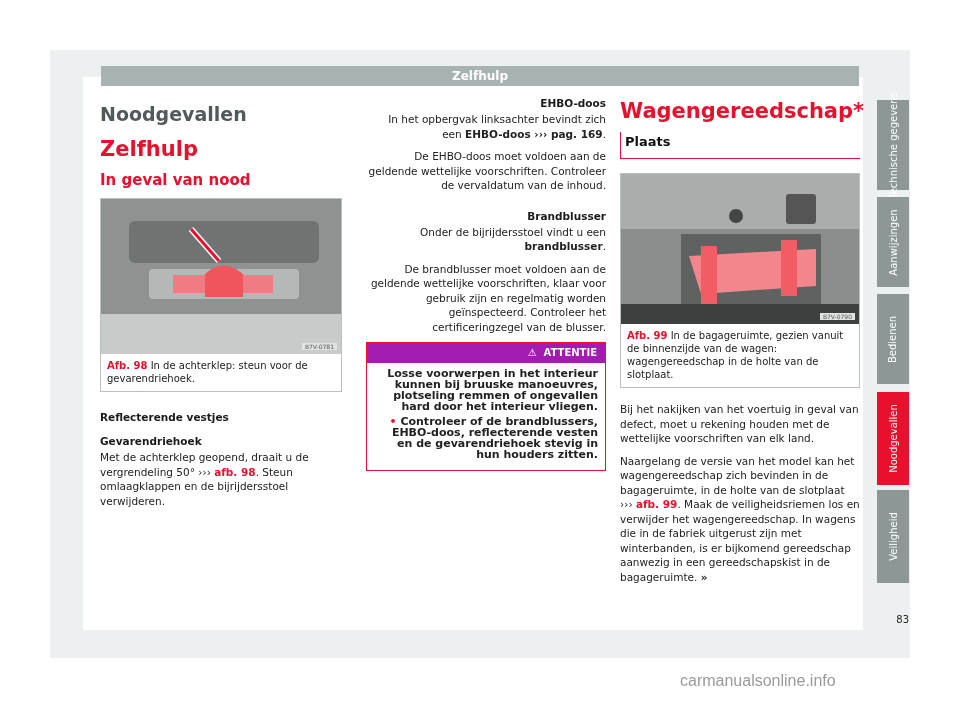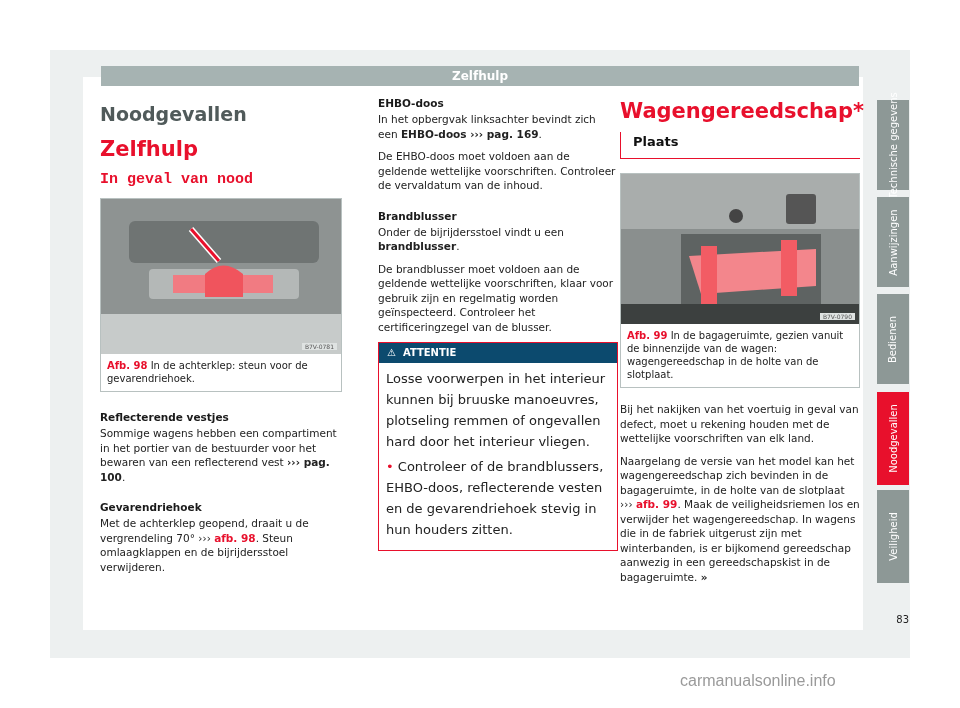--- a/index.html
+++ b/index.html
@@ -4,39 +4,39 @@
 <style>
   html, body { margin:0; padding:0; }
   body { width:960px; height:708px; background:#ffffff; position:relative; overflow:hidden;
          font-family:"DejaVu Sans", sans-serif; color:#1a1a1a; }
   .page-frame { position:absolute; left:50px; top:50px; width:860px; height:608px; background:#edf0f0; }
   .page-inner { position:absolute; left:83px; top:77px; width:780px; height:553px; background:#ffffff; }
   .header-bar { position:absolute; left:101px; top:66px; width:758px; height:20px; background:#a6b3b2;
                 color:#fff; font-weight:bold; font-size:12px; text-align:center; line-height:20px; }
   .col { position:absolute; top:96px; }
   .col1 { left:100px; width:242px; }
-  .col2 { left:378px; width:240px; }
+  .col2 { left:366px; width:240px;text-align:right; }
   .col3 { left:620px; width:240px; }
   .h-chapter { font-size:19px; font-weight:bold; color:#505a5a; margin:6px 0 12px 0; line-height:24px; }
   .h-section { font-size:21px; font-weight:bold; color:#e8102c; margin:0 0 10px 0; line-height:22px; }
-  .h-sub { font-size:15px; font-weight:bold; color:#e8102c; margin:0 0 8px 0; line-height:20px;font-family:Liberation Mono, monospace; }
-  .h-topic { border-left:1px solid #e8102c; border-bottom:1px solid #e8102c; padding:2px 6px 8px 12px;
+  .h-sub { font-size:15px; font-weight:bold; color:#e8102c; margin:0 0 8px 0; line-height:20px; }
+  .h-topic { border-left:1px solid #e8102c; border-bottom:1px solid #e8102c; padding:2px 6px 8px 4px;
              font-size:12px; font-weight:bold; line-height:16px; color:#111; margin-bottom:14px; }
   .figure { border:1px solid #b8c1c0; background:#fff; }
   .fig-img { position:relative; height:155px; background:linear-gradient(#a3a7a6,#7d8281); overflow:hidden; }
   .fig-code { position:absolute; right:4px; bottom:4px; font-size:6px; background:#dfe3e2; color:#555; padding:0 3px; }
   .fig-caption { font-size:10px; line-height:13px; padding:5px 6px 6px 6px; color:#222; }
   .red { color:#e8102c; font-weight:bold; }
   p { font-size:10.5px; line-height:14.5px; margin:0 0 8px 0; color:#222; }
   .para-title { font-size:10.5px; font-weight:bold; margin:0 0 2px 0; line-height:14px; }
   .bold { font-weight:bold; }
   .spacer { height:8px; }
   .warning { border:1px solid #e8102c; margin-top:6px; }
-  .warning-head { background:#0c4a6e; color:#fff; font-size:10px; font-weight:bold; padding:4px 8px; line-height:12px; }
-  .warning-body { padding:5px 7px 6px 7px; font-size:13px; font-weight:normal; line-height:21px; color:#222; }
+  .warning-head { background:#a21caf; color:#fff; font-size:10px; font-weight:bold; padding:4px 8px; line-height:12px; }
+  .warning-body { padding:5px 7px 6px 7px; font-size:11px; font-weight:bold; line-height:11px; color:#222; }
   .warning-body div { margin-bottom:4px; }
   .bullet { color:#e8102c; }
   .tabs { position:absolute; left:877px; top:100px; width:32px; }
   .tab { position:absolute; left:0; width:32px; background:#8d9896; color:#fff; font-size:10px; display:flex;
          align-items:center; justify-content:center; }
   .tab span { transform:rotate(-90deg); white-space:nowrap; }
   .tab.active { background:#e8102c; }
   .page-num { position:absolute; left:877px; top:614px; width:32px; text-align:right; font-size:10px; color:#222; }
   .watermark { position:absolute; left:680px; top:672px; font-size:16px; color:#9a9a9a; font-family:"Liberation Sans", sans-serif;text-align:right; }
 </style>
@@ -65,28 +65,24 @@
       </svg>
       <span class="fig-code">B7V-0781</span>
     </div>
     <div class="fig-caption">
       <span class="red">Afb. 98</span>
       <span>In de achterklep: steun voor de gevarendriehoek.</span>
     </div>
   </div>
   <div style="height:18px"></div>
   <div class="para-title">Reflecterende vestjes</div>
-  <p>
-    <span>Sommige wagens hebben een compartiment in het portier van de bestuurder voor het bewaren van een reflecterend vest</span>
-    <span class="bold">››› pag. 100</span>.
-  </p>
   <div class="spacer"></div>
   <div class="para-title">Gevarendriehoek</div>
   <p>
-    <span>Met de achterklep geopend, draait u de vergrendeling 70° ›››</span>
+    <span>Met de achterklep geopend, draait u de vergrendeling 50° ›››</span>
     <span class="red">afb. 98</span><span>. Steun omlaagklappen en de bijrijdersstoel verwijderen.</span>
   </p>
 </div>
 
 <div class="col col2">
   <div class="para-title">EHBO-doos</div>
   <p>
     <span>In het opbergvak linksachter bevindt zich een</span>
     <span class="bold">EHBO-doos ››› pag. 169</span>.
   </p>

